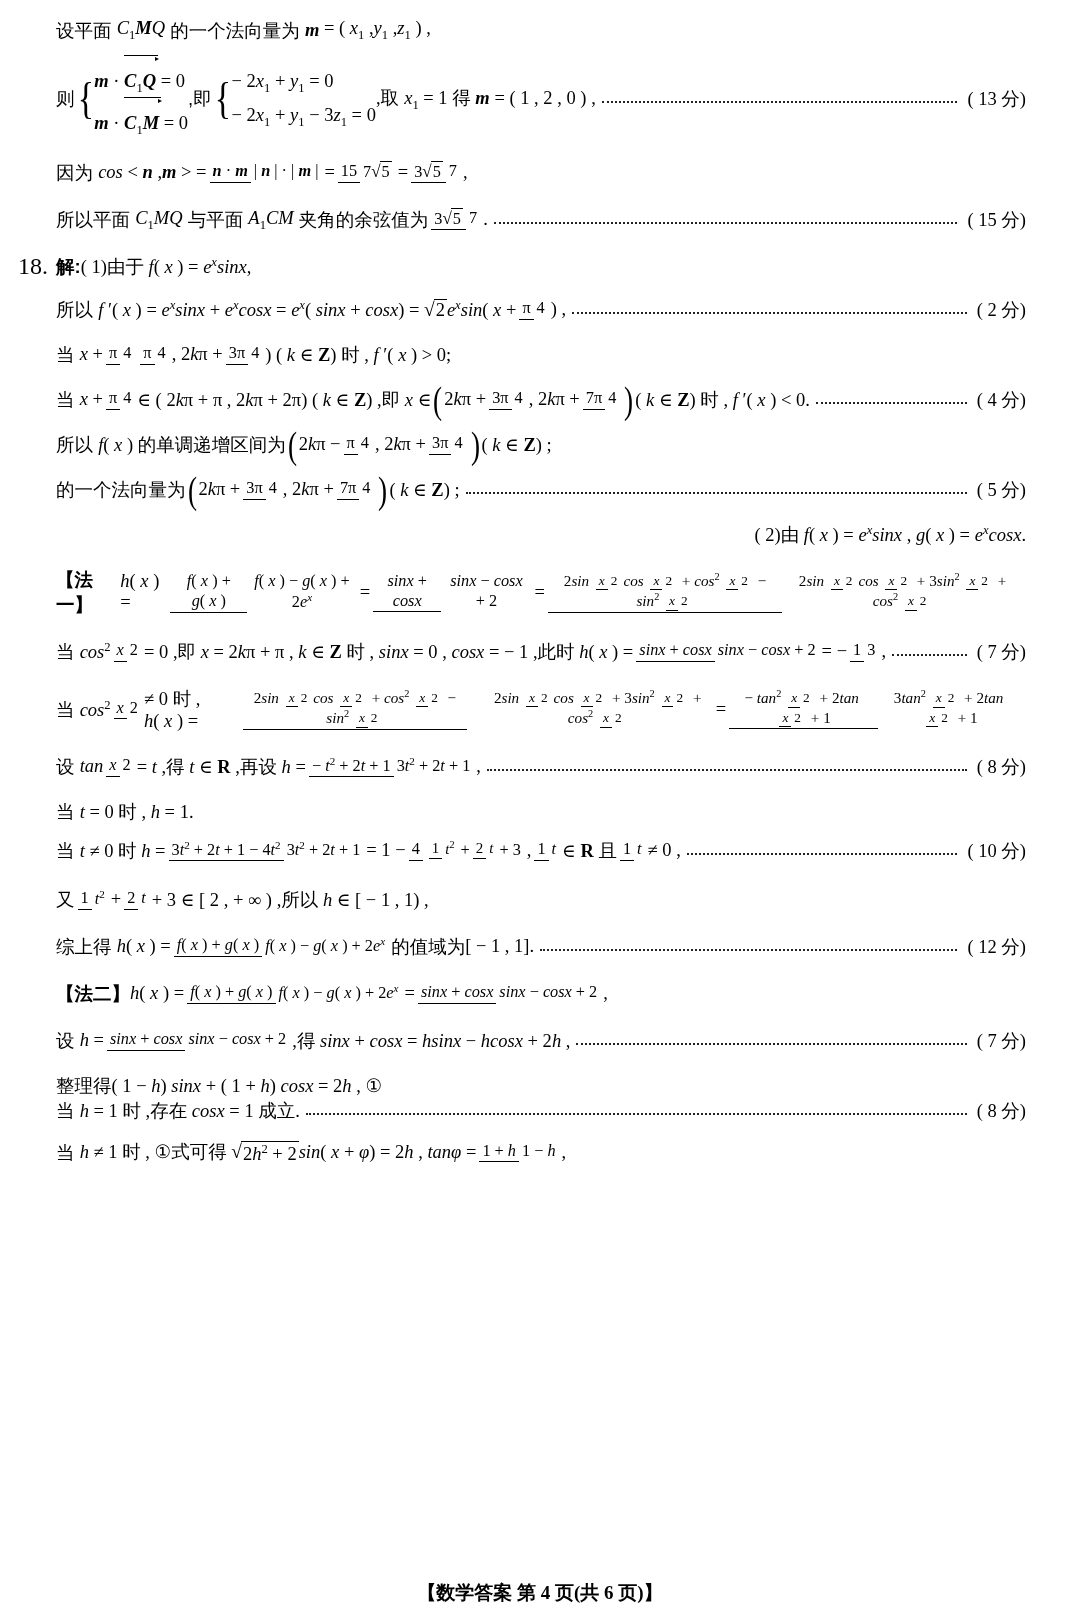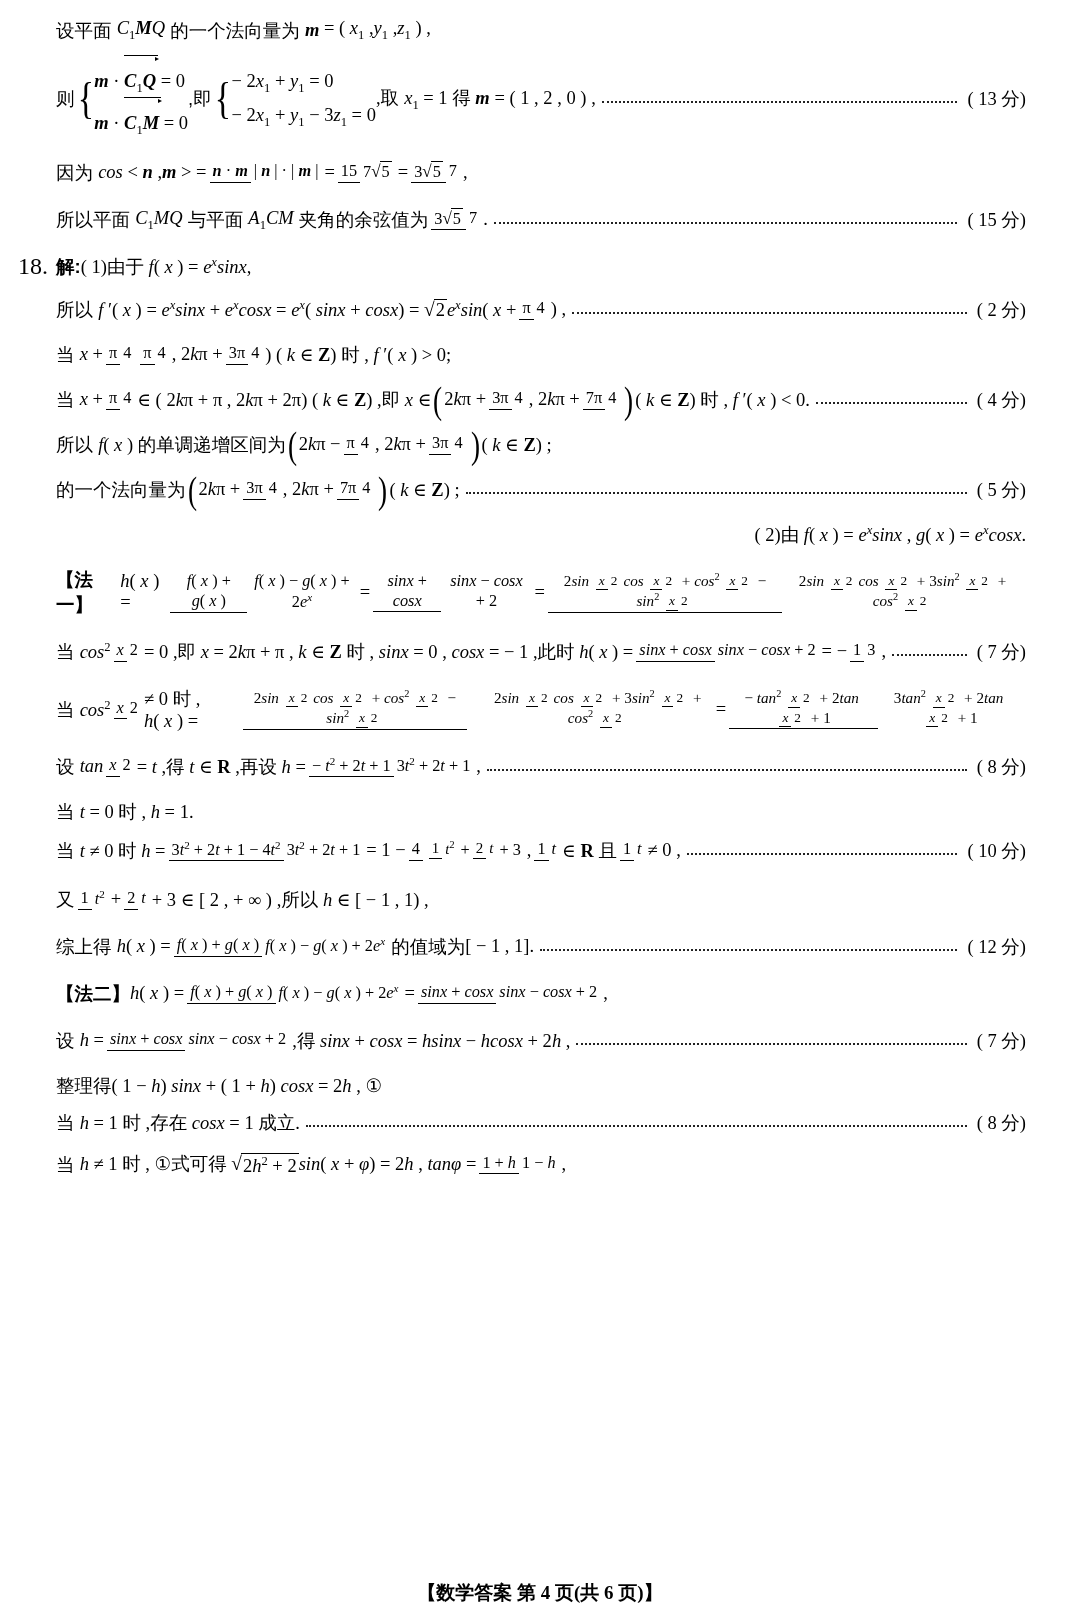--- a/index.html
+++ b/index.html
@@ -559,21 +559,21 @@
       <span><span class="m">h</span> =</span>
       <span class="frac">
         <span class="num"><span class="m">sinx</span> + <span class="m">cosx</span></span>
         <span class="den"><span class="m">sinx</span> − <span class="m">cosx</span> + 2</span>
       </span>
       <span>,<span class="cn">得</span>&nbsp;<span class="m">sinx</span> + <span class="m">cosx</span> = <span class="m">h</span><span class="m">sinx</span> − <span class="m">h</span><span class="m">cosx</span> + 2<span class="m">h</span> ,</span>
       <span class="grow-dots"></span>
       <span class="score">( 7 分)</span>
     </div>
 
-    <div class="row" style="margin-bottom:12px;">
+    <div class="row" style="margin-bottom:0;">
       <span class="cn">整理得</span>
       <span>( 1 − <span class="m">h</span>) <span class="m">sinx</span> + ( 1 + <span class="m">h</span>) <span class="m">cosx</span> = 2<span class="m">h</span> , ①</span>
     </div>
 
     <div class="row" style="margin-bottom:16px;">
       <span class="cn">当&nbsp;</span>
       <span><span class="m">h</span> = 1 <span class="cn">时</span> ,<span class="cn">存在</span>&nbsp;<span class="m">cosx</span> = 1 <span class="cn">成立</span>.</span>
       <span class="grow-dots"></span>
       <span class="score">( 8 分)</span>
     </div>

